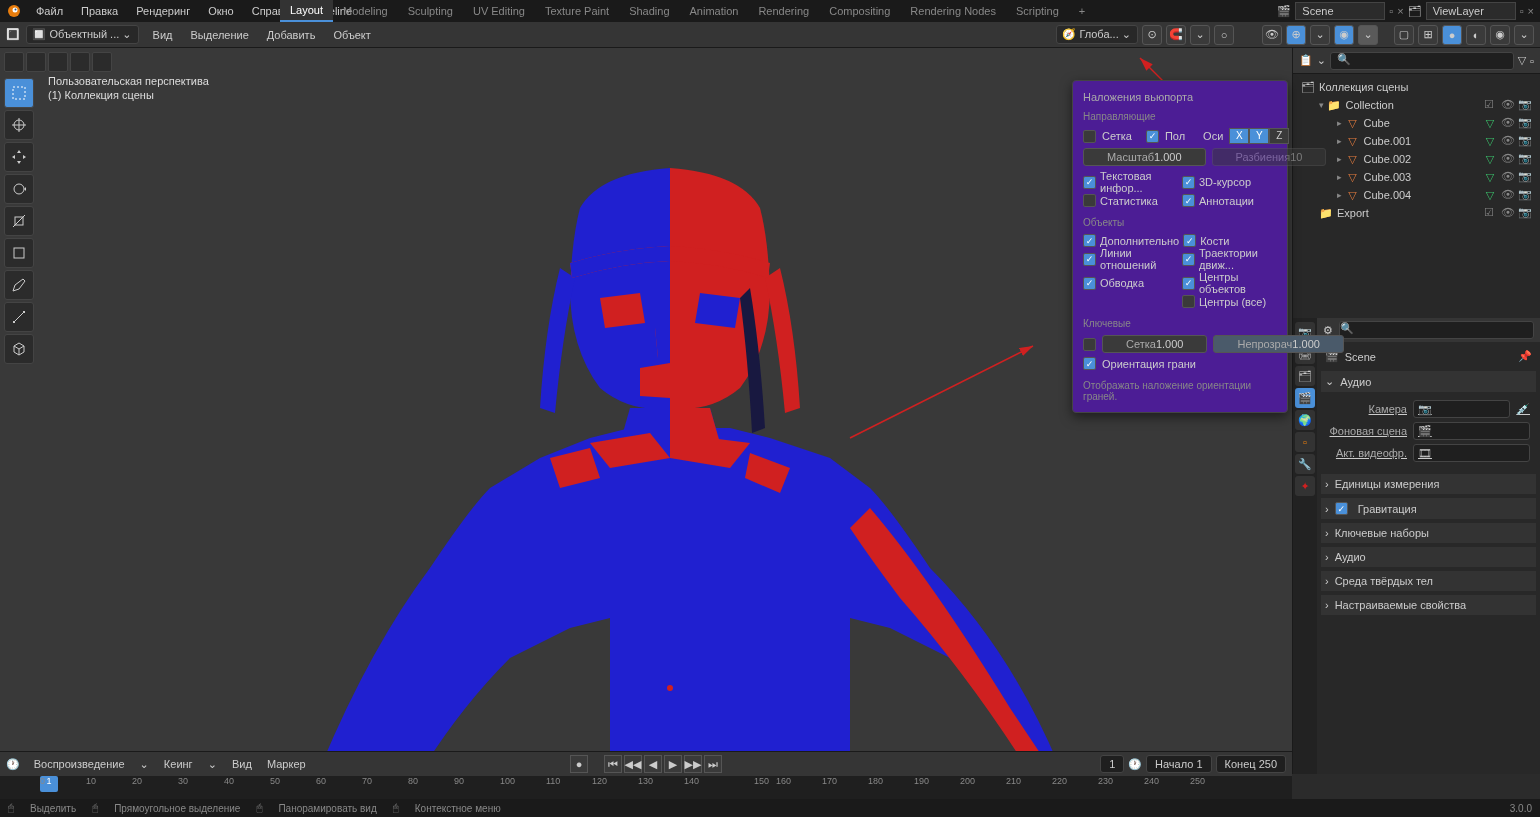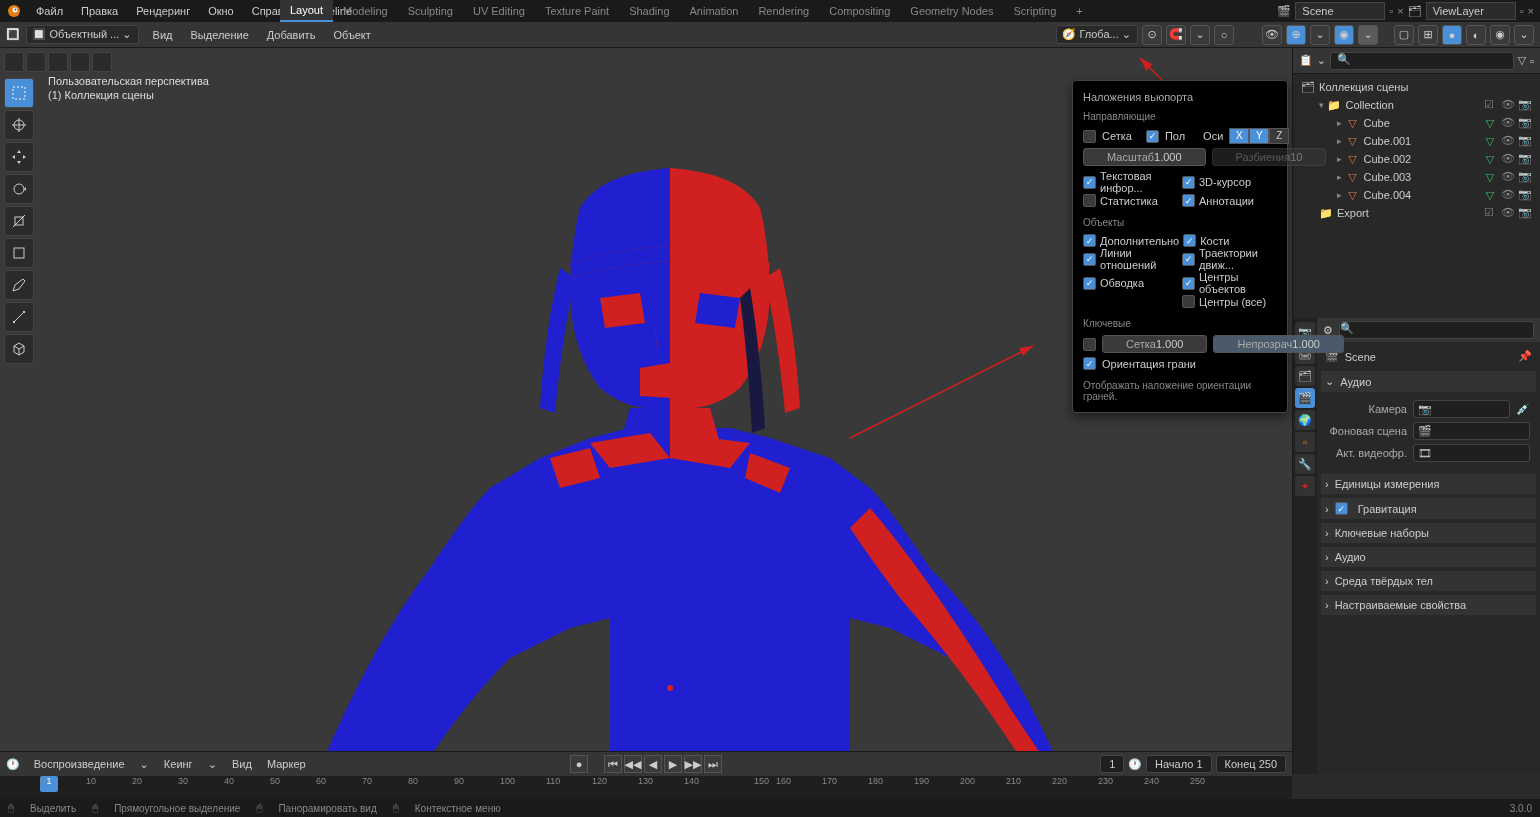--- a/index.html
+++ b/index.html
@@ -43,21 +43,21 @@
 .snap-btn { width: 20px; height: 20px; background: #2b2b2b; border: 1px solid #444; border-radius: 2px; }
 
 
 .vp-info { position: absolute; left: 48px; top: 26px; z-index: 5; }
 .vp-info div { padding: 1px 0; color: #ddd; }
 
 
 .character { position: absolute; left: 290px; top: 100px; width: 780px; height: 630px; }
 
 
-.overlays-popup { position: absolute; right: 4px; top: 32px; width: 216px; background: #000000; border: 1px solid #444; border-radius: 4px; padding: 10px; z-index: 10; box-shadow: 0 4px 12px rgba(0,0,0,0.5); }
+.overlays-popup { position: absolute; right: 4px; top: 32px; width: 216px; background: #4c1d95; border: 1px solid #444; border-radius: 4px; padding: 10px; z-index: 10; box-shadow: 0 4px 12px rgba(0,0,0,0.5); }
 .popup-title { color: #aaa; margin-bottom: 8px; }
 .popup-section { margin-bottom: 10px; }
 .popup-section-title { color: #888; margin-bottom: 6px; font-size: 10px; }
 .popup-row { display: flex; align-items: center; gap: 6px; margin-bottom: 4px; }
 .popup-col2 { display: flex; gap: 4px; }
 .popup-col2 .popup-half { flex: 1; display: flex; align-items: center; gap: 4px; }
 .chk { width: 13px; height: 13px; background: #3a3a3a; border: 1px solid #555; border-radius: 2px; display: inline-flex; align-items: center; justify-content: center; flex-shrink: 0; }
 .chk.on { background: #4a90d9; }
 .chk.on::after { content: "✓"; color: #fff; font-size: 9px; }
 .axis-btns { display: flex; margin-left: auto; }
@@ -92,21 +92,21 @@
 .props-tab { width: 20px; height: 20px; background: #333; border-radius: 3px; display: flex; align-items: center; justify-content: center; cursor: pointer; }
 .props-tab.active { background: #4a90d9; }
 .props-content { flex: 1; padding: 4px; }
 .props-header { height: 24px; background: #353535; display: flex; align-items: center; padding: 0 6px; gap: 6px; margin: -4px -4px 4px -4px; }
 .props-search { flex: 1; background: #1f1f1f; border: 1px solid #444; border-radius: 3px; height: 18px; }
 .scene-crumb { display: flex; align-items: center; gap: 6px; padding: 4px; }
 .panel-header { display: flex; align-items: center; gap: 6px; padding: 4px; background: #333; margin-top: 4px; cursor: pointer; }
 .panel-header.open::before { content: "⌄"; }
 .panel-header::before { content: "›"; }
 .panel-body { padding: 6px; }
-.prop-row { display: flex; align-items: center; padding: 2px 0; gap: 6px; }
+.prop-row { display: flex; align-items: center; padding: 2px 0; gap: 6px; text-decoration: underline; }
 .prop-label { width: 80px; text-align: right; color: #aaa; }
 .prop-field { flex: 1; background: #1f1f1f; border: 1px solid #444; border-radius: 3px; height: 18px; display: flex; align-items: center; padding: 0 4px; }
 
 
 .timeline { position: absolute; bottom: 18px; left: 0; right: 248px; height: 48px; background: #282828; border-top: 1px solid #1a1a1a; }
 .timeline-header { height: 24px; background: #353535; display: flex; align-items: center; padding: 0 6px; gap: 8px; }
 .tl-menu span { padding: 2px 6px; cursor: pointer; }
 .tl-controls { position: absolute; left: 50%; transform: translateX(-50%); display: flex; gap: 2px; }
 .tl-btn { width: 18px; height: 18px; background: #3a3a3a; border: 1px solid #555; display: flex; align-items: center; justify-content: center; cursor: pointer; }
 .tl-right { margin-left: auto; display: flex; gap: 4px; align-items: center; }
@@ -144,21 +144,21 @@
   <div class="workspace-tabs" style="position:absolute; left:0; top:0; height:22px; background:transparent; border:none;">
     <span class="ws-tab active">Layout</span>
     <span class="ws-tab">Modeling</span>
     <span class="ws-tab">Sculpting</span>
     <span class="ws-tab">UV Editing</span>
     <span class="ws-tab">Texture Paint</span>
     <span class="ws-tab">Shading</span>
     <span class="ws-tab">Animation</span>
     <span class="ws-tab">Rendering</span>
     <span class="ws-tab">Compositing</span>
-    <span class="ws-tab">Geometry Nodes</span>
+    <span class="ws-tab">Rendering Nodes</span>
     <span class="ws-tab">Scripting</span>
     <span class="ws-tab">+</span>
   </div>
   <div class="topbar-right">
     <span>🎬</span>
     <span class="scene-box">Scene</span>
     <span style="color:#888">▫</span>
     <span style="color:#888">×</span>
     <span>🗂</span>
     <span class="viewlayer-box">ViewLayer</span>

